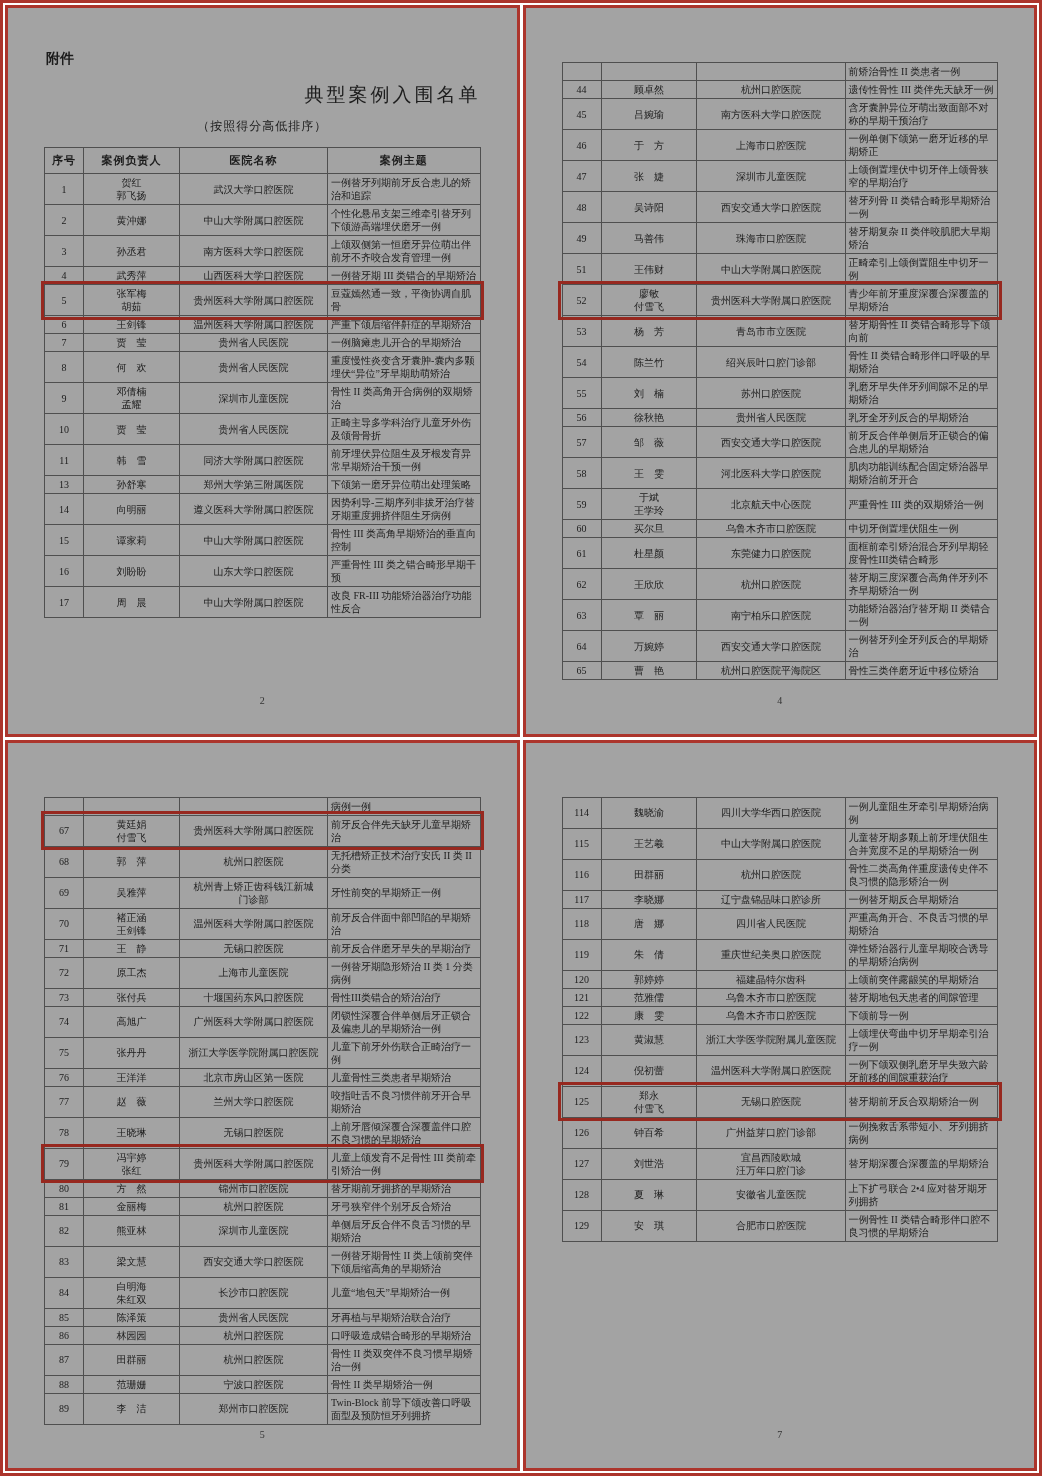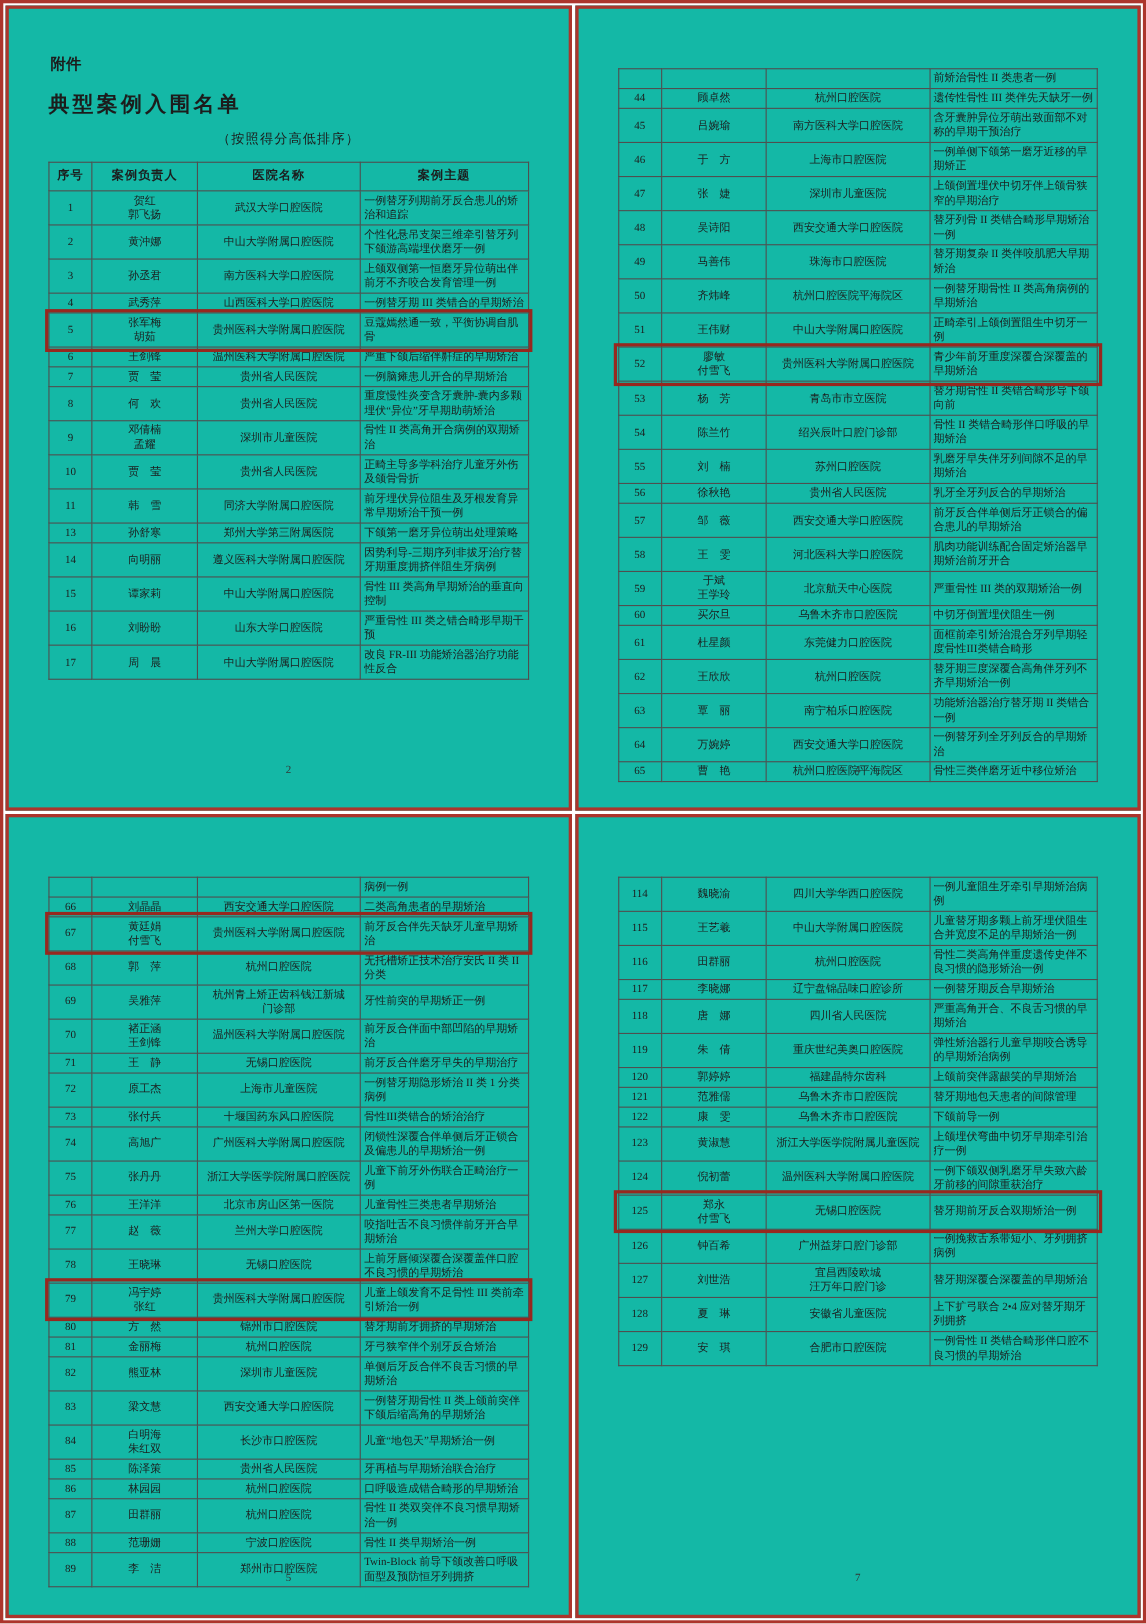--- a/index.html
+++ b/index.html
@@ -1,24 +1,24 @@
 <!DOCTYPE html>
 <html lang="zh"><head>
 <meta charset="utf-8">
 <style>
   *{box-sizing:border-box;margin:0;padding:0}
   html,body{width:1042px;height:1476px}
   body{background:#efece8;font-family:"Liberation Serif","DejaVu Serif",serif;color:#1c1c1c}
   .frame{width:1042px;height:1476px;background:#fff;border:3px solid #ac352c;
          display:grid;grid-template-columns:1fr 1fr;grid-template-rows:1fr 1fr;gap:3px;padding:2px}
-  .page{border:3px solid #ac352c;background:#14b8a6;position:relative;overflow:hidden;
+  .page{border:3px solid #ac352c;background:#a3a3a3;position:relative;overflow:hidden;
         padding:54px 36px 70px 36px}
   .page.first{padding-top:42px}
   .attachment{font-size:14px;font-weight:bold;margin:0 0 14px 2px}
-  .title{text-align:left;font-size:19px;font-weight:bold;letter-spacing:3px;margin-bottom:10px}
+  .title{text-align:right;font-size:19px;font-weight:normal;letter-spacing:3px;margin-bottom:10px}
   .subtitle{text-align:center;font-size:12px;margin-bottom:12px;letter-spacing:1px}
   table{width:100%;border-collapse:collapse;table-layout:fixed}
   col.c-no{width:9%} col.c-name{width:22%} col.c-hosp{width:34%} col.c-topic{width:35%}
   th,td{border:1px solid #4f4f4f;font-size:10px;line-height:13px;padding:2px 3px;vertical-align:middle}
   th{font-size:11px;font-weight:bold;padding:6px 2px;letter-spacing:1px}
   td.no{text-align:center}
   td.name{text-align:center;white-space:pre-line}
   td.hospital{text-align:center;white-space:pre-line}
   td.topic{text-align:left}
   tr.hl{outline:3px solid #97281f;outline-offset:1px}
@@ -198,26 +198,20 @@
             <td class="hospital">西安交通大学口腔医院</td>
             <td class="topic">替牙列骨 II 类错合畸形早期矫治一例</td>
           </tr>
           <tr>
             <td class="no">49</td>
             <td class="name">马善伟</td>
             <td class="hospital">珠海市口腔医院</td>
             <td class="topic">替牙期复杂 II 类伴咬肌肥大早期矫治</td>
           </tr>
           <tr>
-            <td class="no">50</td>
-            <td class="name">齐炜峰</td>
-            <td class="hospital">杭州口腔医院平海院区</td>
-            <td class="topic">一例替牙期骨性 II 类高角病例的早期矫治</td>
-          </tr>
-          <tr>
             <td class="no">51</td>
             <td class="name">王伟财</td>
             <td class="hospital">中山大学附属口腔医院</td>
             <td class="topic">正畸牵引上颌倒置阻生中切牙一例</td>
           </tr>
           <tr class="hl">
             <td class="no">52</td>
             <td class="name">廖敏
 付雪飞</td>
             <td class="hospital">贵州医科大学附属口腔医院</td>
@@ -315,26 +309,20 @@
           <col class="c-hosp">
           <col class="c-topic">
         </colgroup>
       <tbody>
           <tr>
             <td class="no"></td>
             <td class="name"></td>
             <td class="hospital"></td>
             <td class="topic">病例一例</td>
           </tr>
-          <tr>
-            <td class="no">66</td>
-            <td class="name">刘晶晶</td>
-            <td class="hospital">西安交通大学口腔医院</td>
-            <td class="topic">二类高角患者的早期矫治</td>
-          </tr>
           <tr class="hl">
             <td class="no">67</td>
             <td class="name">黄廷娟
 付雪飞</td>
             <td class="hospital">贵州医科大学附属口腔医院</td>
             <td class="topic">前牙反合伴先天缺牙儿童早期矫治</td>
           </tr>
           <tr>
             <td class="no">68</td>
             <td class="name">郭　萍</td>

